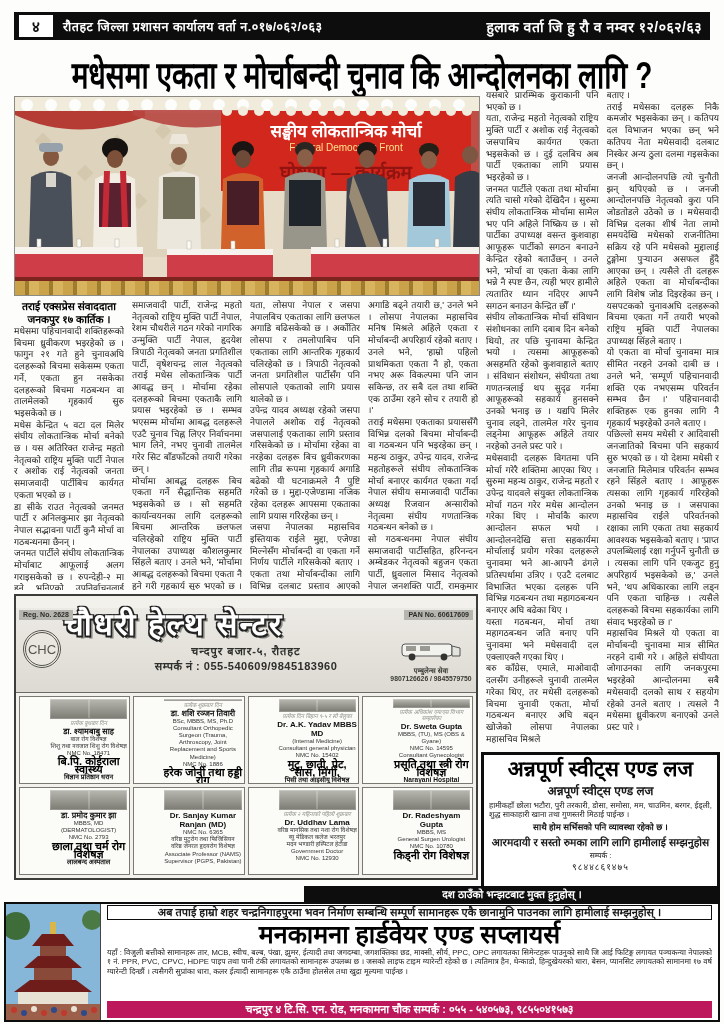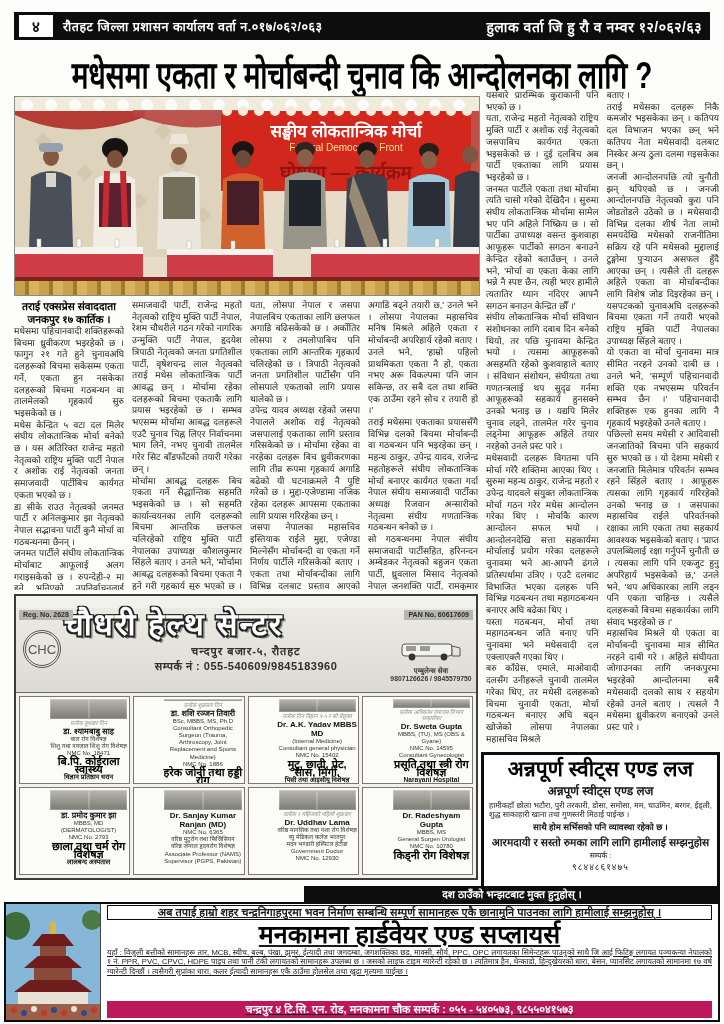--- a/index.html
+++ b/index.html
@@ -66,21 +66,21 @@
     box-sizing:border-box;background:#fff;padding:2px 5px;text-align:center;overflow:hidden;}
   .s-title{font-size:21px;font-weight:bold;line-height:23px;color:#000;white-space:nowrap;}
   .s-line1{font-size:10.5px;font-weight:bold;margin-top:2px;}
   .s-line2{font-size:12px;font-weight:bold;margin-top:2px;}
   .s-body{font-size:7.8px;line-height:9.3px;text-align:justify;margin-top:2px;}
   .s-home{font-size:8.6px;font-weight:bold;margin-top:1px;}
   .s-big{font-size:10.6px;font-weight:bold;margin-top:2px;}
   .s-contact{font-size:7.5px;margin-top:1px;}
   .s-phone{font-size:9px;letter-spacing:1px;}
   
-  .hardware-ad{position:absolute;left:4px;top:886px;width:716px;box-sizing:border-box;text-decoration:underline;}
+  .hardware-ad{position:absolute;left:4px;top:886px;width:716px;box-sizing:border-box;}
   .hw-topstrip{margin-left:300px;height:16px;background:#0d0d0d;color:#fff;font-size:10.5px;
     font-weight:bold;text-align:center;line-height:16px;}
   .hw-box{border:2px solid #0d0d0d;height:116px;display:flex;background:#fff;overflow:hidden;}
   .hw-temple{width:94px;flex:0 0 94px;border-right:1px solid #444;}
   .hw-content{flex:1;padding:1px 6px 0 6px;display:flex;flex-direction:column;overflow:hidden;}
   .hw-strip{border:1.5px solid #0d0d0d;font-size:11px;font-weight:bold;text-align:center;
     padding:1px 2px;line-height:10.5px;}
   .hw-title{font-size:25px;font-weight:bold;text-align:center;line-height:28px;color:#000;white-space:nowrap;}
   .hw-body{font-size:7.7px;line-height:9.5px;text-align:justify;color:#222;}
   .hw-contact{background:#be185d;color:#fff;text-align:center;font-size:11px;font-weight:bold;

